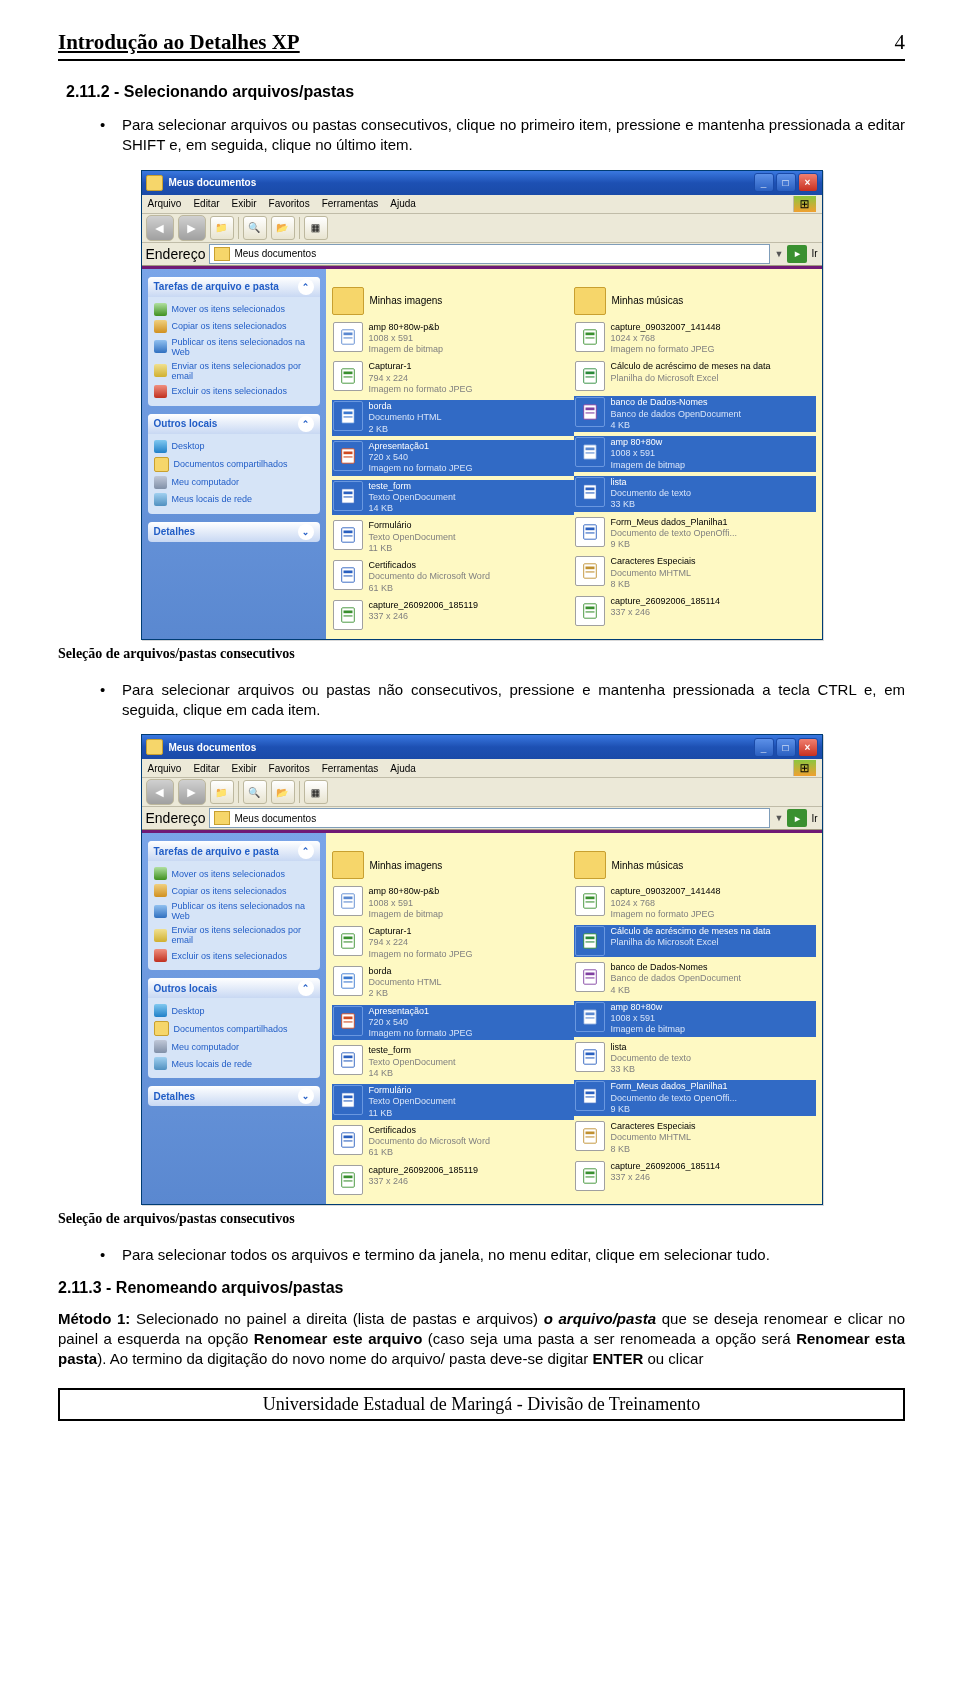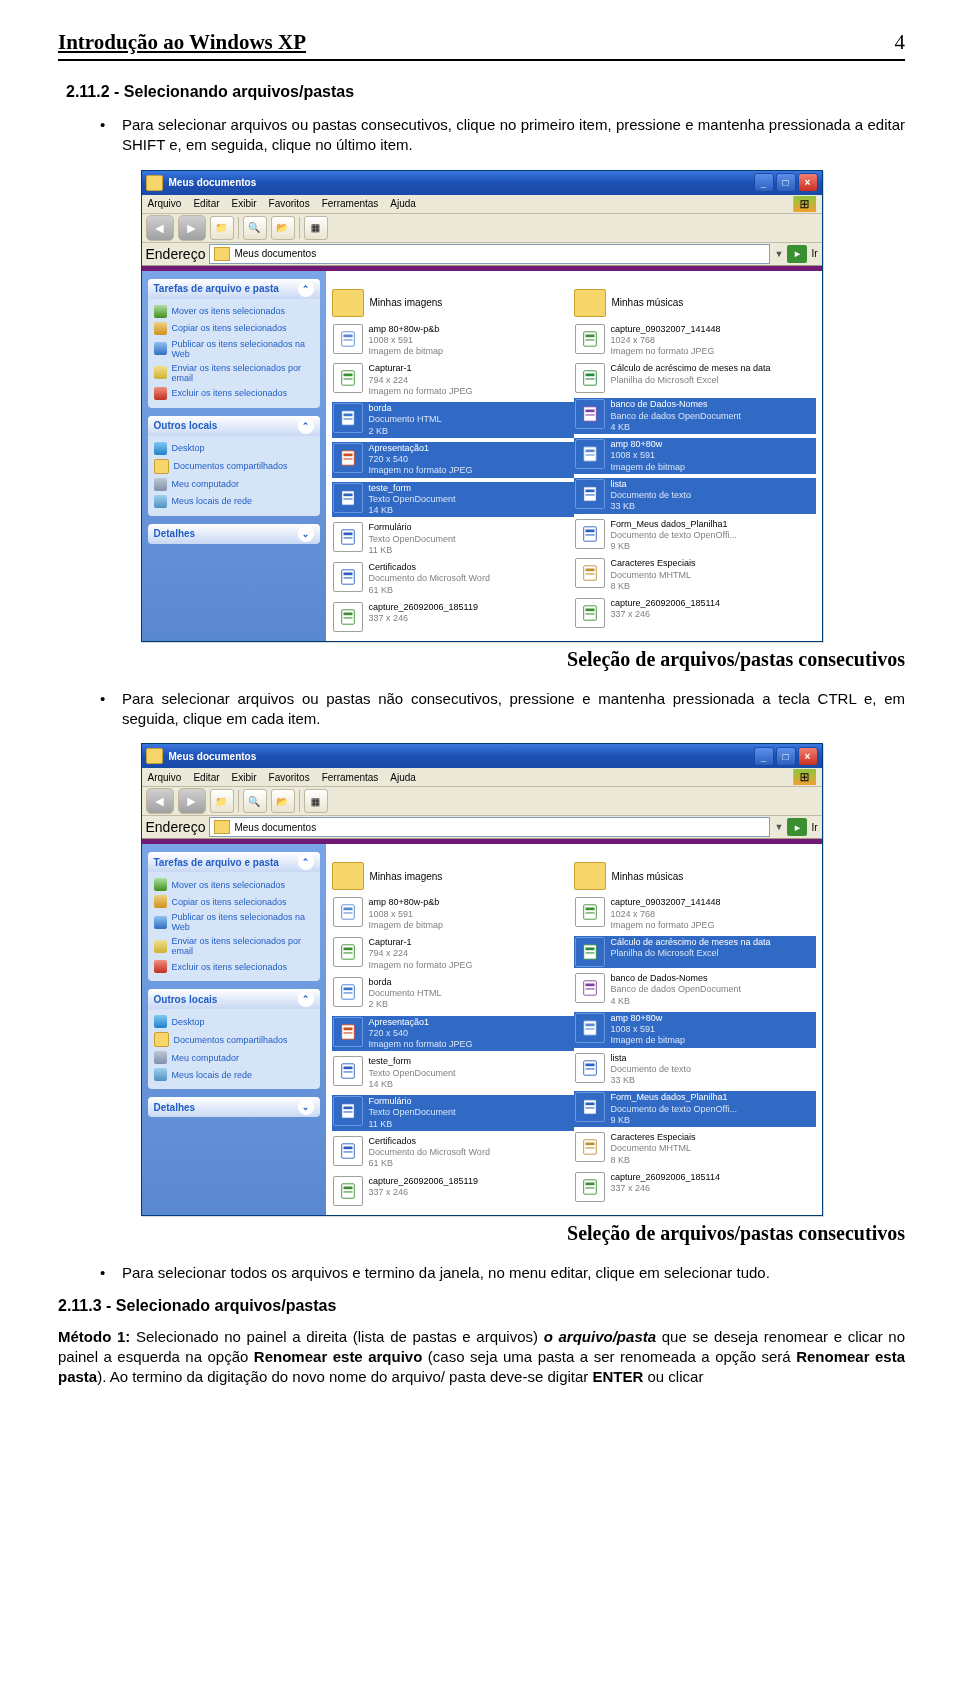--- a/index.html
+++ b/index.html
@@ -5,21 +5,21 @@
   body{margin:0;background:#fff;font-family:"Verdana",Geneva,sans-serif;color:#000;width:960px}
   .page{padding:30px 55px 20px 58px}
   .hdr{display:flex;justify-content:space-between;align-items:baseline;font-family:"Times New Roman",serif}
   .hdr .title{font-weight:bold;font-size:21px;text-decoration:underline}
   .hdr .pg{font-size:21px}
   .hr{border:none;border-top:2px solid #000;margin:4px 0 22px}
   .sec-title{font-weight:bold;font-size:16px;margin:10px 8px 14px}
   .indent{margin-left:42px;font-size:15px;line-height:1.35;margin-bottom:14px}
   .bullet{position:relative;padding-left:22px;margin:0 0 14px 42px;font-size:15px;line-height:1.35;text-align:justify}
   .bullet:before{content:"•";position:absolute;left:0;top:0}
-  .caption{text-align:right;font-family:"Times New Roman",serif;font-size:20px;font-weight:bold;margin:2px 0 18px}
+  .caption{text-align:left;font-family:"Times New Roman",serif;font-size:14px;font-weight:bold;margin:2px 0 18px}
   .just{text-align:justify}
   .shot-wrap{display:flex;justify-content:center;margin:6px 0}
   .shot{width:680px;border:1px solid #003c74;background:#ece9d8;font-family:Tahoma,sans-serif;font-size:10px;color:#000;box-shadow:1px 1px 0 rgba(0,0,0,.15)}
   .tbar{background:linear-gradient(#3a78e0,#1d50b3 50%,#1a4aa8);height:24px;display:flex;align-items:center;padding:0 4px;color:#fff;font-weight:bold;gap:6px}
   .tbar .ticon{width:15px;height:14px;background:#f6d66a;border:1px solid #c8a030;border-radius:2px}
   .tbar .btns{margin-left:auto;display:flex;gap:2px}
   .wbt{width:18px;height:17px;border:1px solid #1a4aa8;border-radius:3px;display:flex;align-items:center;justify-content:center;font-size:10px;font-weight:bold;color:#fff;background:linear-gradient(#5c90e8,#2a5fc0)}
   .wbt.cls{background:linear-gradient(#f08070,#c83020)}
   .menu{background:#ece9d8;height:18px;display:flex;gap:12px;padding:0 6px;align-items:center;border-bottom:1px solid #c0bca8;position:relative}
   .menu span{font-size:10px;color:#000}
@@ -27,21 +27,21 @@
   .tool{background:#ece9d8;height:28px;display:flex;gap:4px;align-items:center;padding:0 4px;border-bottom:1px solid #c0bca8}
   .tbtn{width:22px;height:22px;border:1px solid #bdb89e;border-radius:3px;background:linear-gradient(#fff,#e8e4d0);display:flex;align-items:center;justify-content:center}
   .tbtn.nav{width:26px;height:24px;border-radius:5px;background:linear-gradient(#b8e090,#4a9020);color:#fff;font-size:14px}
   .tbtn.nav.dis{background:linear-gradient(#d0d0d0,#a0a0a0)}
   .vline{width:1px;height:22px;background:#bdb89e}
   .addr{background:#ece9d8;height:22px;display:flex;align-items:center;padding:0 4px;gap:4px;border-bottom:1px solid #a09880}
   .addr .lbl{font-size:14px}
   .addr .field{flex:1;height:18px;background:#fff;border:1px solid #7f9db9;display:flex;align-items:center;padding:0 4px;gap:4px}
   .addr .field .ficon{width:14px;height:12px;background:#f6d66a;border:1px solid #c8a030}
   .addr .go{width:20px;height:18px;background:#3a9030;border-radius:2px;color:#fff;display:flex;align-items:center;justify-content:center;font-size:11px}
-  .body{display:flex;background:#ffffff;min-height:310px;border-top:5px solid #701a75}
+  .body{display:flex;background:#fef9c3;min-height:310px;border-top:3px solid #701a75}
   .side{width:172px;background:linear-gradient(#7aa5e8,#5a88d0);padding:8px 6px}
   .panel{background:#d6e4f7;border-radius:4px;margin-bottom:8px;overflow:hidden}
   .phead{background:linear-gradient(#fff,#c8d8f3);height:20px;display:flex;align-items:center;padding:0 6px;font-weight:bold;font-size:10px;color:#215dc6;justify-content:space-between}
   .phead .chev{width:16px;height:16px;border-radius:50%;background:#fff;display:flex;align-items:center;justify-content:center;color:#215dc6;font-size:9px}
   .pbody{padding:4px 4px 6px}
   .pitem{display:flex;align-items:center;gap:5px;padding:2px 2px;color:#215dc6;font-size:9px}
   .pitem .pi{width:13px;height:13px;border-radius:2px;flex:none}
   .c-move{background:linear-gradient(#b0e0a0,#409020)}
   .c-copy{background:linear-gradient(#f0d080,#d09020)}
   .c-web{background:linear-gradient(#90c0f0,#3070c0)}
@@ -65,21 +65,21 @@
   .txt .g{color:#808080}
   .item.sel .txt .g{color:#d8e4f8}
   .footer-box{border:2px solid #000;text-align:center;font-family:"Times New Roman",serif;font-size:18px;padding:4px 0;margin-top:18px}
   .subhead{font-size:16px;margin:4px 0 12px}
   .body-p{font-size:15px;line-height:1.35;margin:0 0 6px;text-align:justify}
 </style>
 </head>
 <body>
 <div class="page">
   <div class="hdr">
-    <span class="title">Introdução ao Windows XP</span>
+    <span class="title">Introdução ao Detalhes XP</span>
     <span class="pg">4</span>
   </div>
   <hr class="hr">
 
   <div class="sec-title">2.11.2 - Selecionando arquivos/pastas</div>
   <div class="bullet just">Para selecionar arquivos ou pastas consecutivos, clique no primeiro item, pressione e mantenha pressionada a editar SHIFT e, em seguida, clique no último item.</div>
 
   <div class="shot-wrap">
       <div class="shot">
     <div class="tbar">
@@ -759,18 +759,19 @@
               </div>
             </div>
           </div>
     </div>
   </div>
     </div>
   <div class="caption">Seleção de arquivos/pastas consecutivos</div>
 
   <div class="bullet just">Para selecionar todos os arquivos e termino da janela, no menu editar, clique em selecionar tudo.</div>
 
-  <div class="subhead"><b>2.11.3 - Selecionado arquivos/pastas</b></div>
+  <div class="subhead"><b>2.11.3 - Renomeando arquivos/pastas</b></div>
   <p class="body-p">
     <b>Método 1:</b> <span>Selecionado no painel a direita (lista de pastas e arquivos)</span> <b><i>o arquivo/pasta</i></b> <span>que se deseja renomear e clicar no painel a esquerda na opção</span> <b>Renomear este arquivo</b> <span>(caso seja uma pasta a ser renomeada a opção será</span> <b>Renomear esta pasta</b><span>). Ao termino da digitação do novo nome do arquivo/ pasta deve-se digitar</span> <b>ENTER</b> <span>ou clicar</span>
   </p>
 
+  <div class="footer-box">Universidade Estadual de Maringá - Divisão de Treinamento</div>
 </div>
 
 </body></html>

